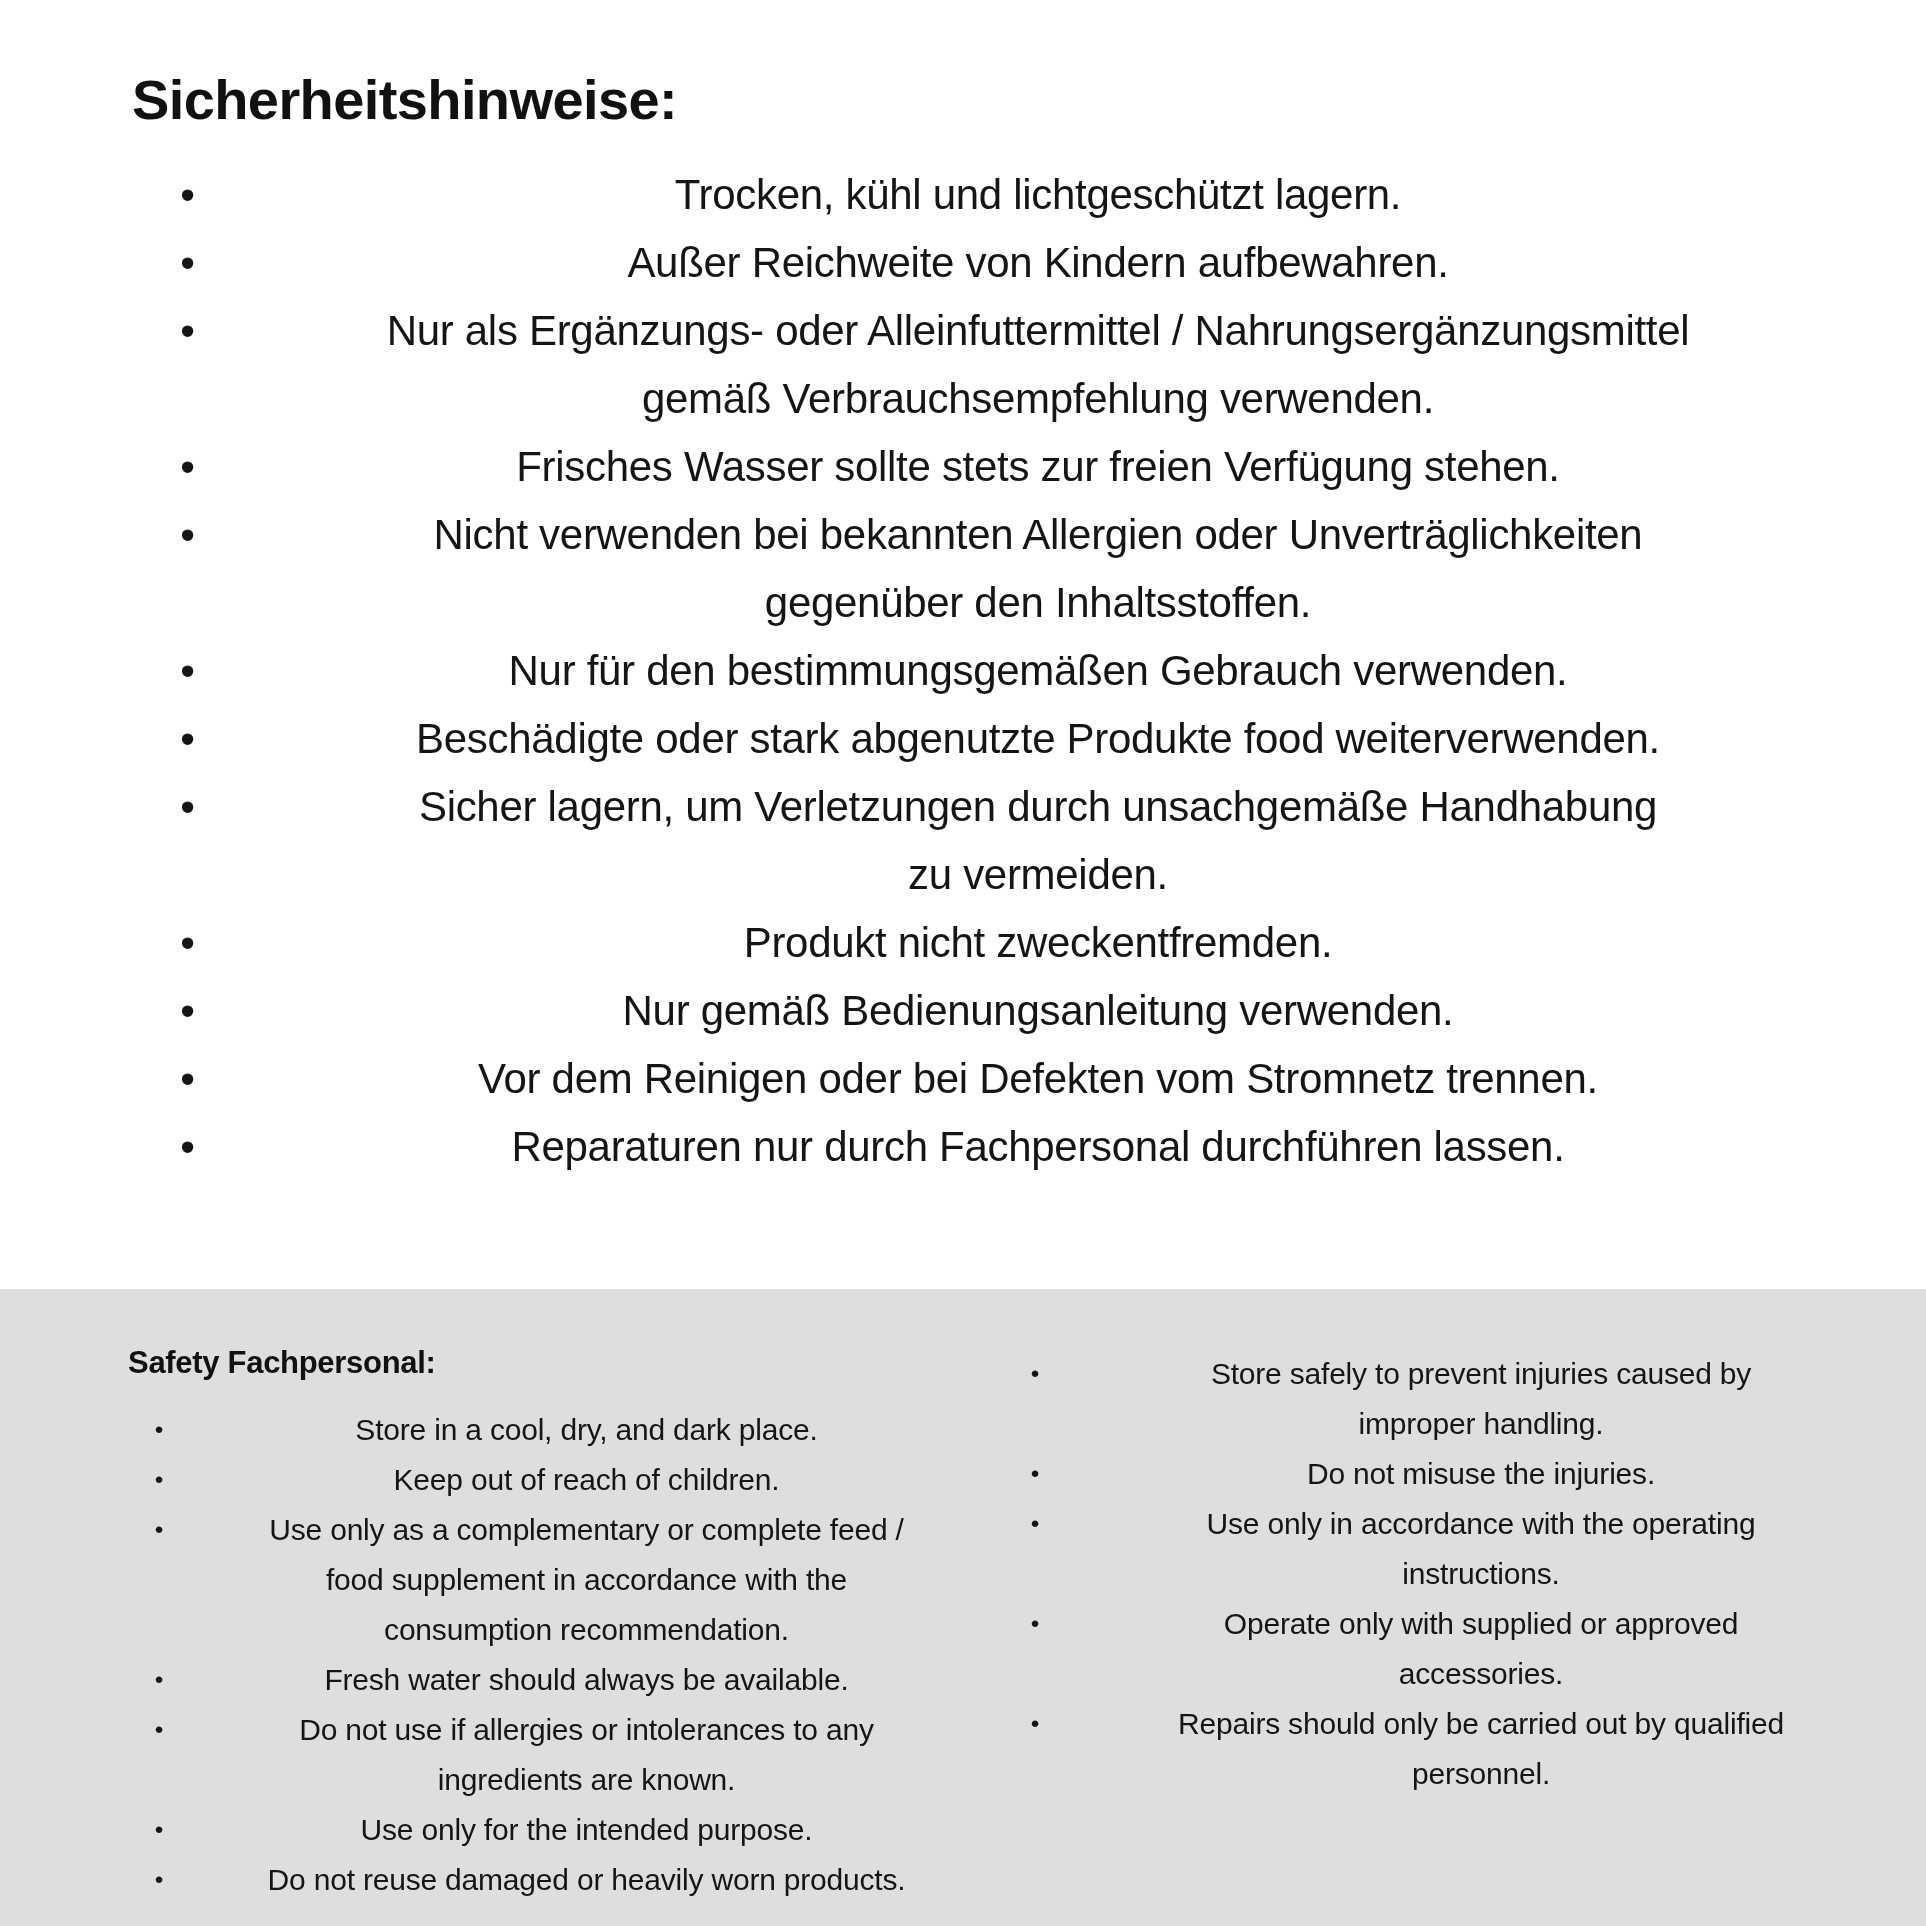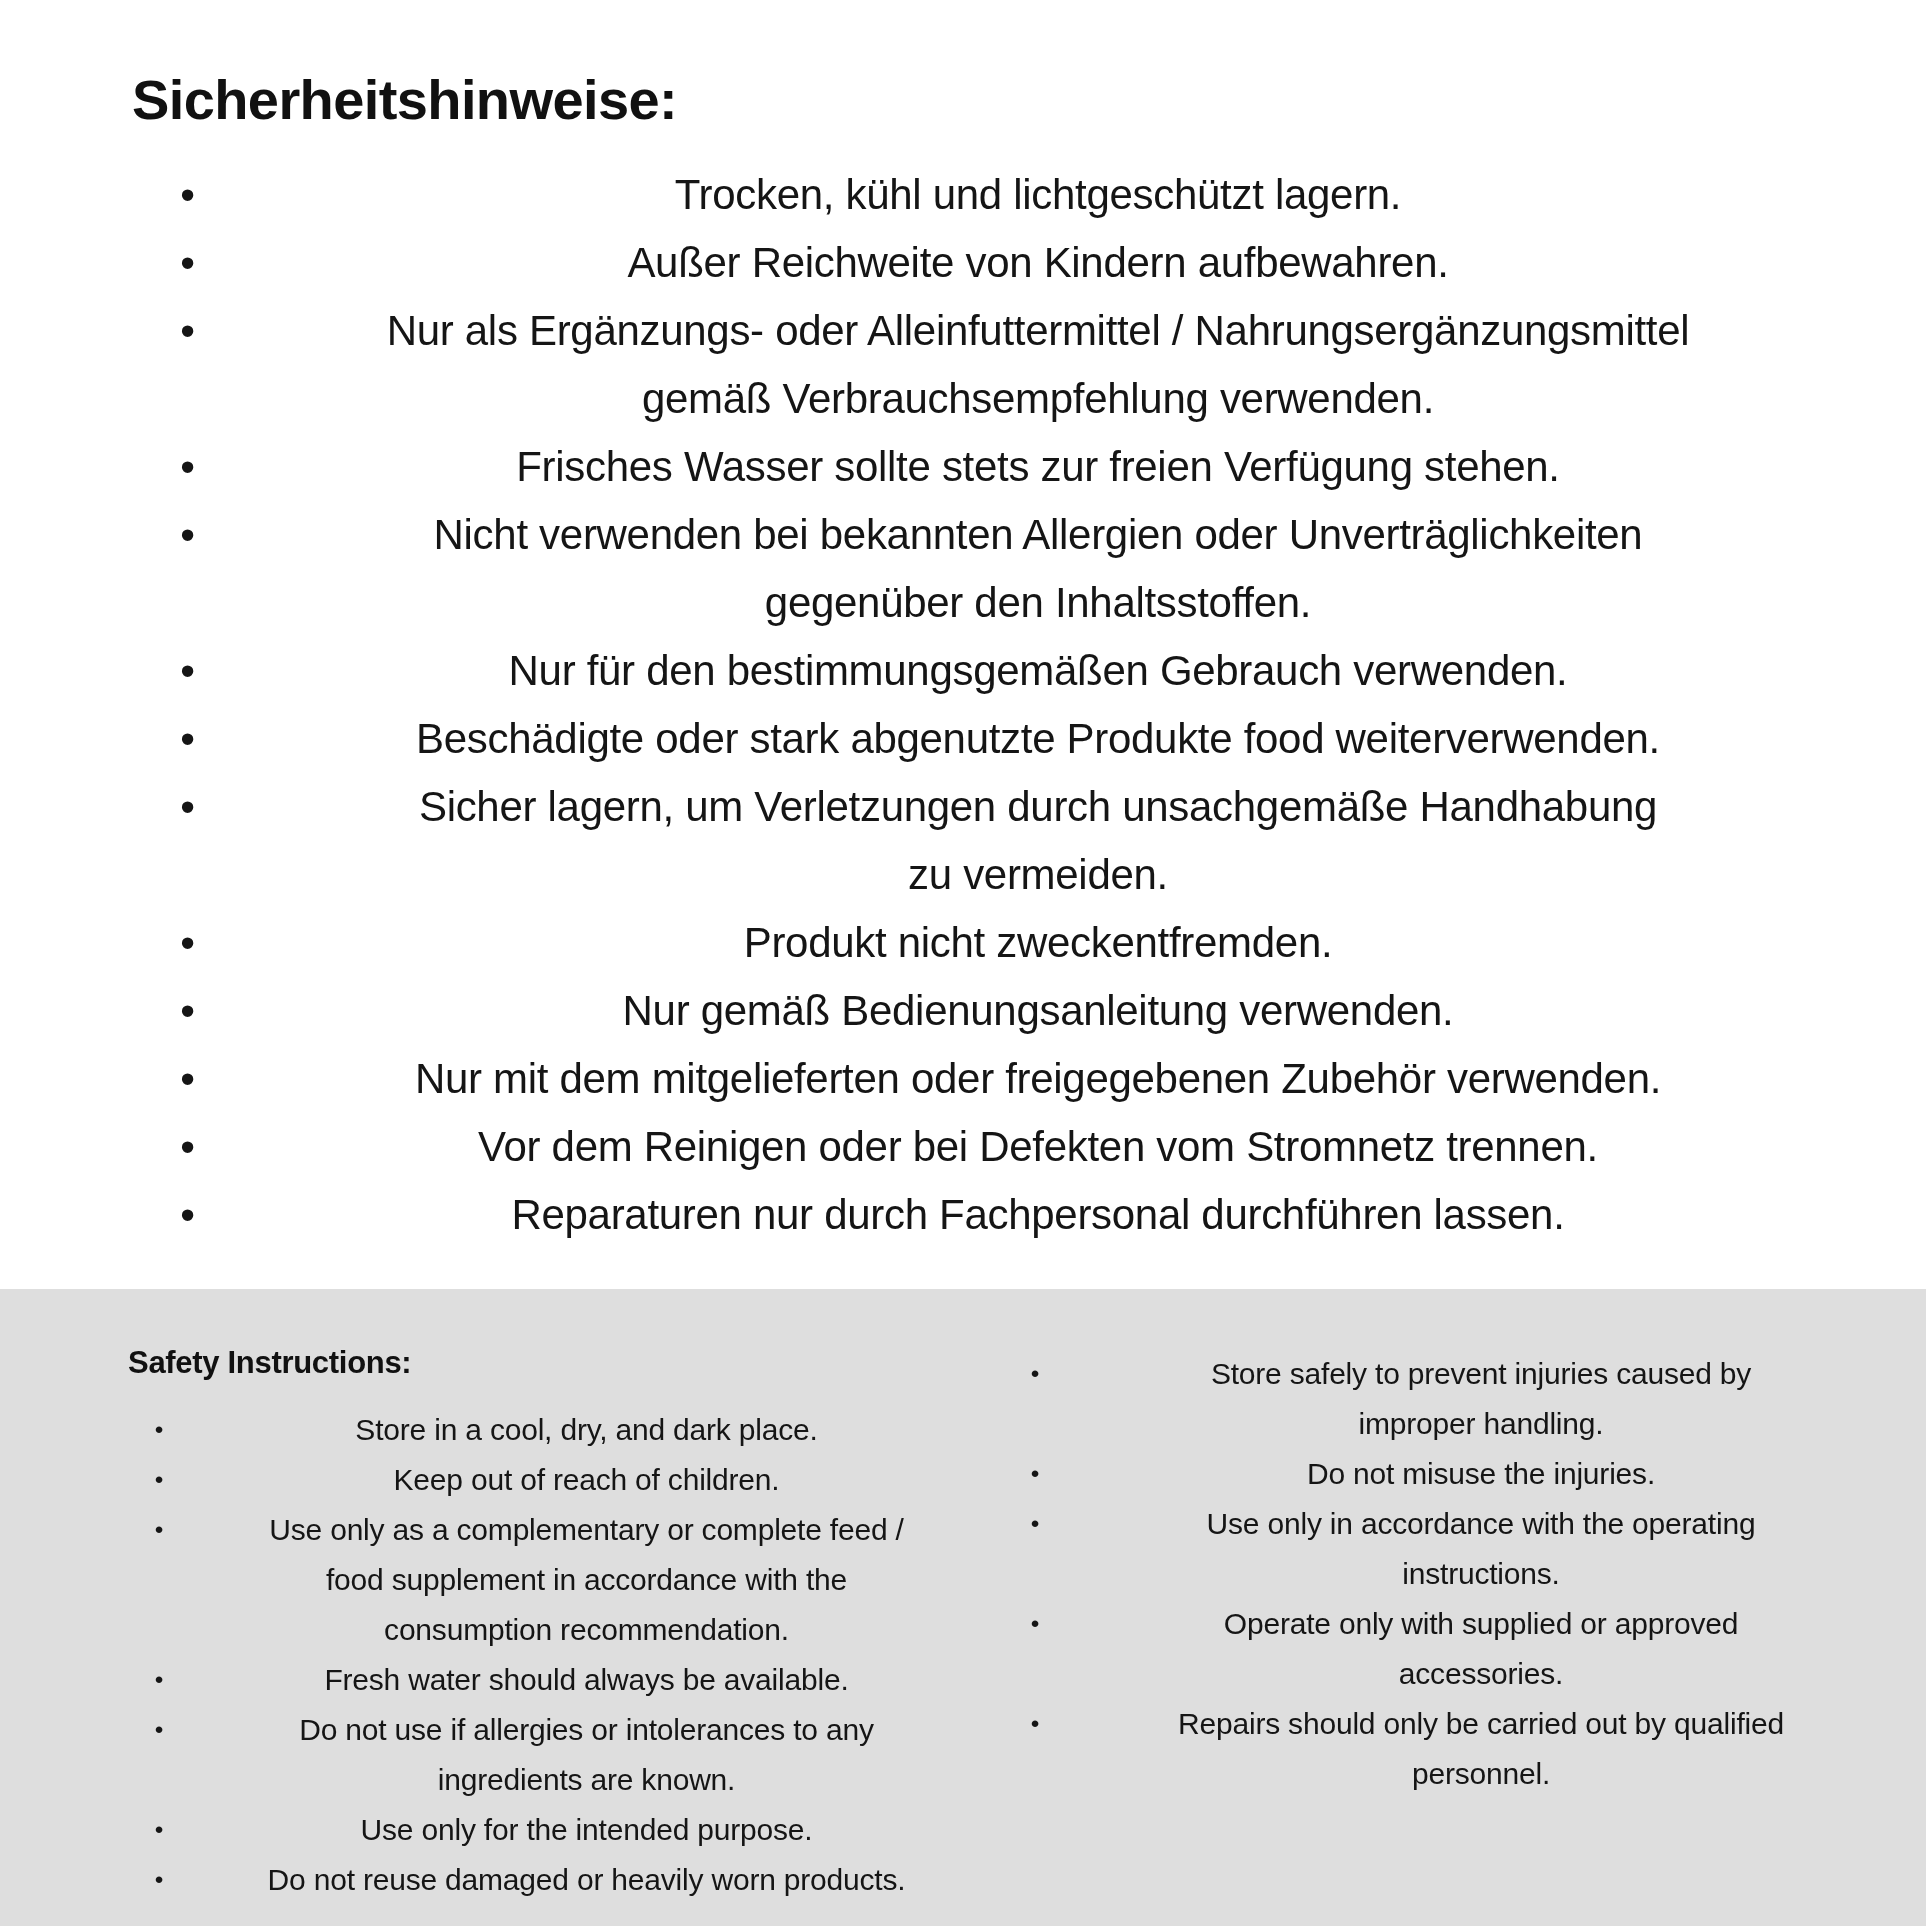--- a/index.html
+++ b/index.html
@@ -150,37 +150,33 @@
     <li class="item">
         <span class="bullet"></span>
         <span class="txt">Produkt nicht zweckentfremden.</span>
       </li>
     <li class="item">
         <span class="bullet"></span>
         <span class="txt">Nur gemäß Bedienungsanleitung verwenden.</span>
       </li>
     <li class="item">
         <span class="bullet"></span>
-        <span class="txt">Nur mit dem mitgelieferten oder freigegebenen Zubehör verwenden.</span>
-      </li>
-    <li class="item">
-        <span class="bullet"></span>
         <span class="txt">Vor dem Reinigen oder bei Defekten vom Stromnetz trennen.</span>
       </li>
     <li class="item">
         <span class="bullet"></span>
         <span class="txt">Reparaturen nur durch Fachpersonal durchführen lassen.</span>
       </li>
   </ul>
 </section>
 
 <section class="section-en">
 
   <div class="col-left">
-    <h2 class="heading-en">Safety Instructions:</h2>
+    <h2 class="heading-en">Safety Fachpersonal:</h2>
     <ul class="list-en">
       <li class="item">
           <span class="bullet"></span>
           <span class="txt">Store in a cool, dry, and dark place.</span>
         </li>
       <li class="item">
           <span class="bullet"></span>
           <span class="txt">Keep out of reach of children.</span>
         </li>
       <li class="item">

